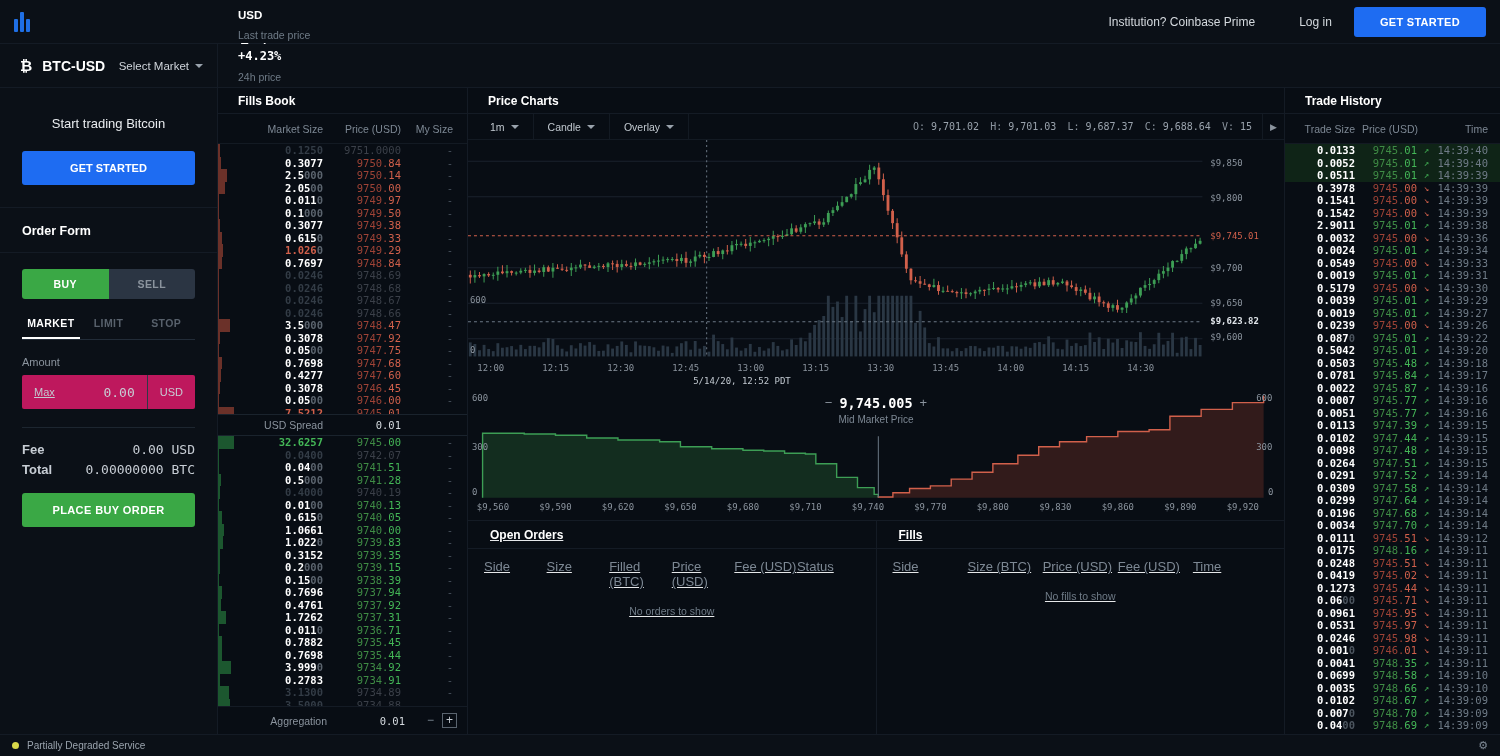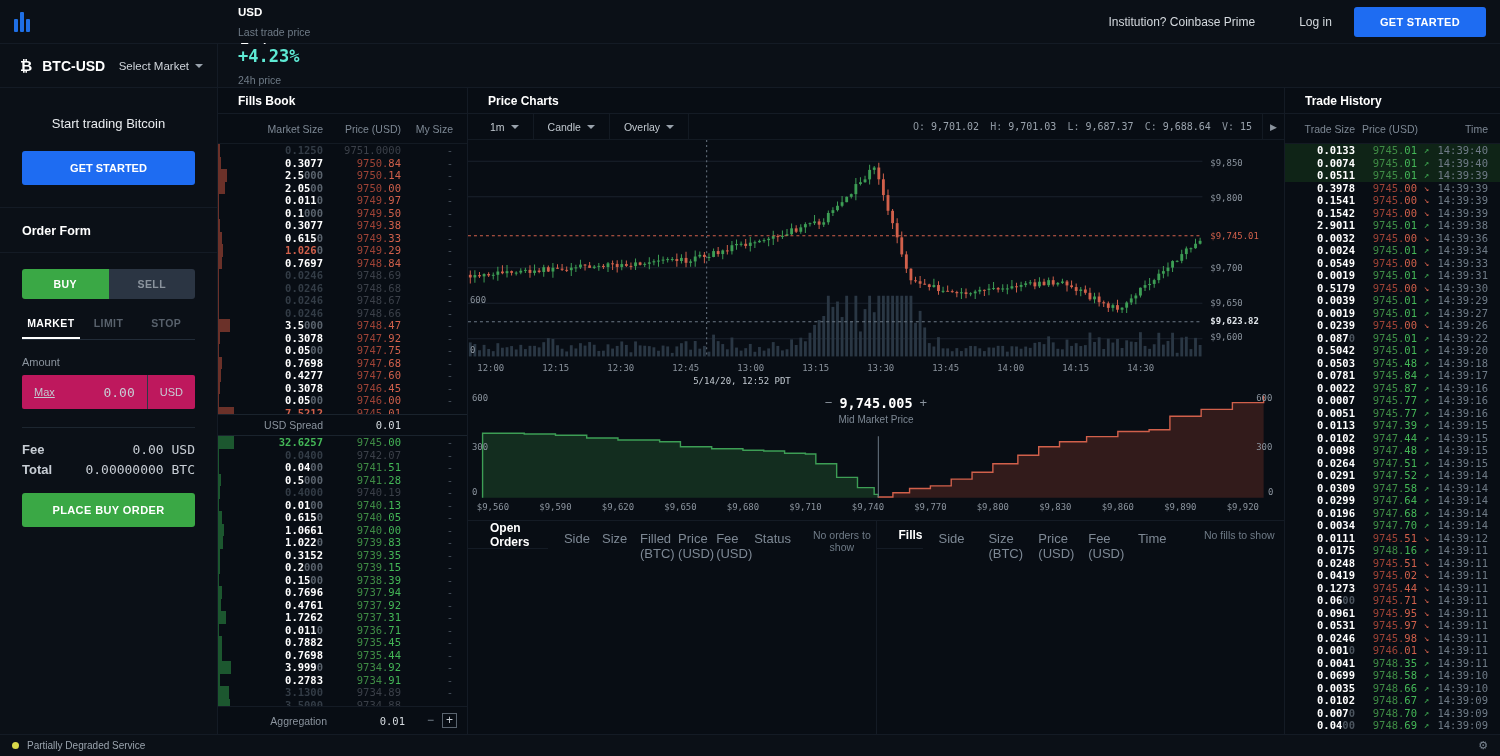--- a/index.html
+++ b/index.html
@@ -47,21 +47,21 @@
   .btc-glyph { font-size: 15px; color: #fff; font-weight: bold; }
   .pair { font-size: 14px; font-weight: bold; color: #fff; }
   .mb-select { display: flex; align-items: center; gap: 6px; font-size: 11.5px; color: #cfd4da;
                margin-left: auto; padding-right: 14px; cursor: pointer; }
   .caret { border-left: 4px solid transparent; border-right: 4px solid transparent;
            border-top: 4px solid #9aa3ad; display: inline-block; }
   .mb-stats { display: flex; align-items: baseline; gap: 8px; padding-left: 20px; flex-direction: column; }
   .stat-val { font-size: 13.5px; font-weight: bold; color: #fff; font-family: "DejaVu Sans Mono", monospace; }
   .stat-unit { font-size: 11.5px; font-weight: bold; color: #fff; }
   .stat-lbl { font-size: 10.5px; color: #6f7b87; margin-right: 16px; }
-  .stat-green { font-size: 17px; font-weight: bold; color: #5eead4; font-family: "DejaVu Sans Mono", monospace; }
+  .stat-green { font-size: 12px; font-weight: bold; color: #ffffff; font-family: "DejaVu Sans Mono", monospace; }
 
   
   .body { display: flex; flex: 1; min-height: 0; }
 
   
   .sidebar { width: 218px; flex: 0 0 218px; background: #0b1017; border-right: 1px solid #141b25;
              display: flex; flex-direction: column; }
   .promo { padding: 28px 22px 22px; text-align: center; border-bottom: 1px solid #141b25; }
   .promo-title { font-size: 13px; color: #e9ecef; margin-bottom: 20px; }
   .promo-btn { display: block; width: 100%; background: #1e6cf2; color: #fff; font-size: 11px;
@@ -142,21 +142,21 @@
   .tb-item { display: flex; align-items: center; gap: 6px; font-size: 10.5px; color: #c2c9d0;
              padding: 0 14px; height: 100%; border-right: 1px solid #131a23; cursor: pointer; }
   .ohlc { margin-left: auto; font-size: 10px; color: #9aa3ad; font-family: "DejaVu Sans Mono", monospace;
           display: flex; gap: 11px; padding-right: 10px; }
   .ohlc .k { color: #8b949e; }
   .play-btn { width: 22px; text-align: center; font-size: 9px; color: #8b949e; border-left: 1px solid #131a23;
               height: 100%; line-height: 26px; cursor: pointer; }
   .chart-area { position: relative; flex: 1; }
   .depth-area { position: relative; flex: 0 0 128px; }
   .tables { flex: 1; display: flex; }
-  .tbl { flex: 1; display: flex; flex-direction: row; }
+  .tbl { flex: 1; display: flex; flex-direction: column; text-decoration: underline; }
   .tbl:first-child { border-right: 1px solid #141b25; }
   .tbl-head { height: 28px; display: flex; align-items: center; padding-left: 22px;
               font-size: 12px; font-weight: bold; color: #fff; border-bottom: 1px solid #141b25; }
   .tbl-cols { display: flex; font-size: 13px; color: #7d8894; padding: 10px 16px 8px 16px; }
   .tbl-cols span { flex: 1; }
   .tbl-empty { text-align: center; font-size: 10.5px; color: #6f7b87; padding-top: 8px; }
 
   
   .history { width: 215px; flex: 0 0 215px; background: #080d14; display: flex; flex-direction: column; }
   .th-cols { display: flex; font-size: 10.5px; color: #7d8894; padding: 9px 12px 8px 8px;
@@ -1185,21 +1185,21 @@
         <span class="th-c3">Time</span>
       </div>
       <div class="th-rows" id="th-rows">
           <div class="th-row up flash-up">
             <span class="tsz">0.0133</span>
             <span class="tpx">9745.<b>01</b></span>
             <span class="tar">↗</span>
             <span class="ttm">14:39:40</span>
           </div>
           <div class="th-row up flash-up">
-            <span class="tsz">0.0074</span>
+            <span class="tsz">0.0052</span>
             <span class="tpx">9745.<b>01</b></span>
             <span class="tar">↗</span>
             <span class="ttm">14:39:40</span>
           </div>
           <div class="th-row up flash-up">
             <span class="tsz">0.0511</span>
             <span class="tpx">9745.<b>01</b></span>
             <span class="tar">↗</span>
             <span class="ttm">14:39:39</span>
           </div>

